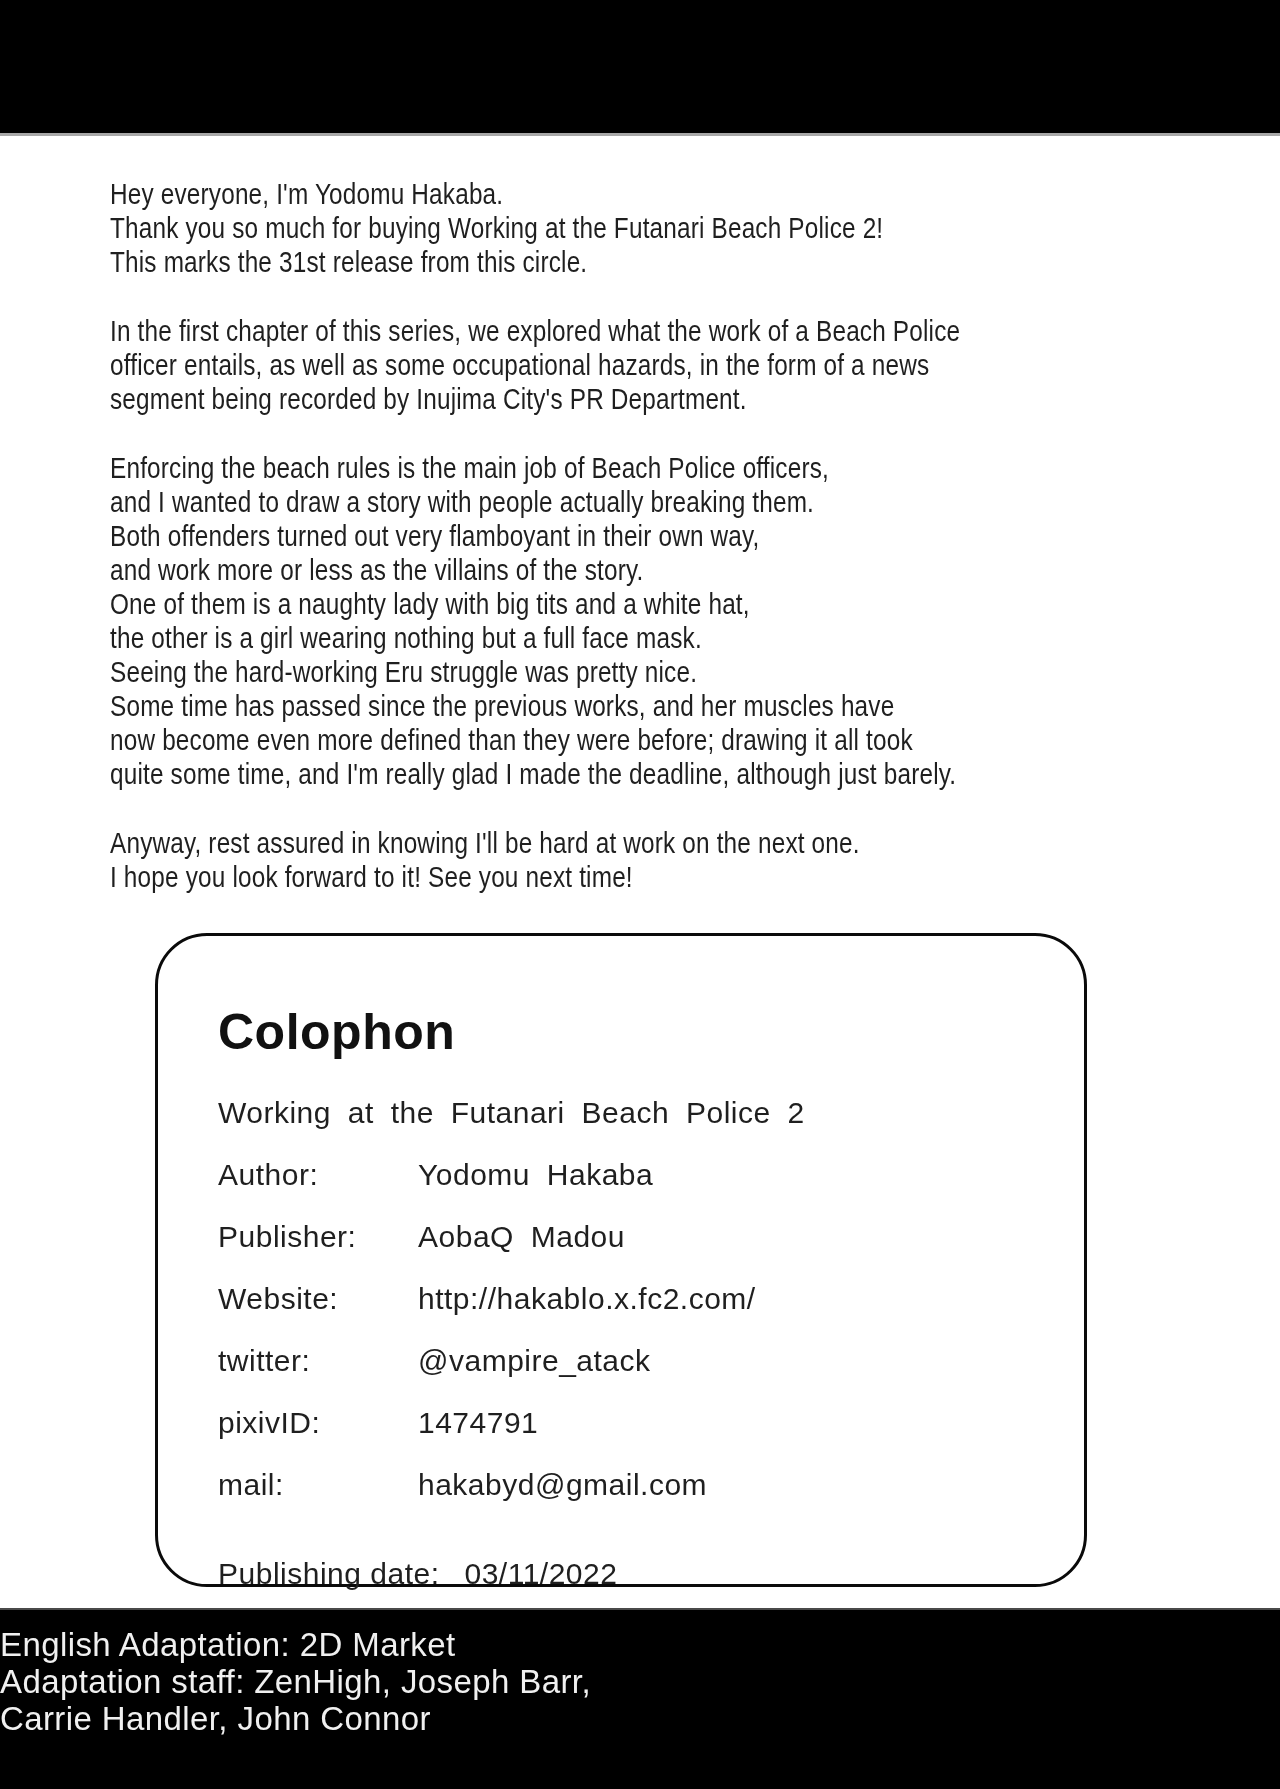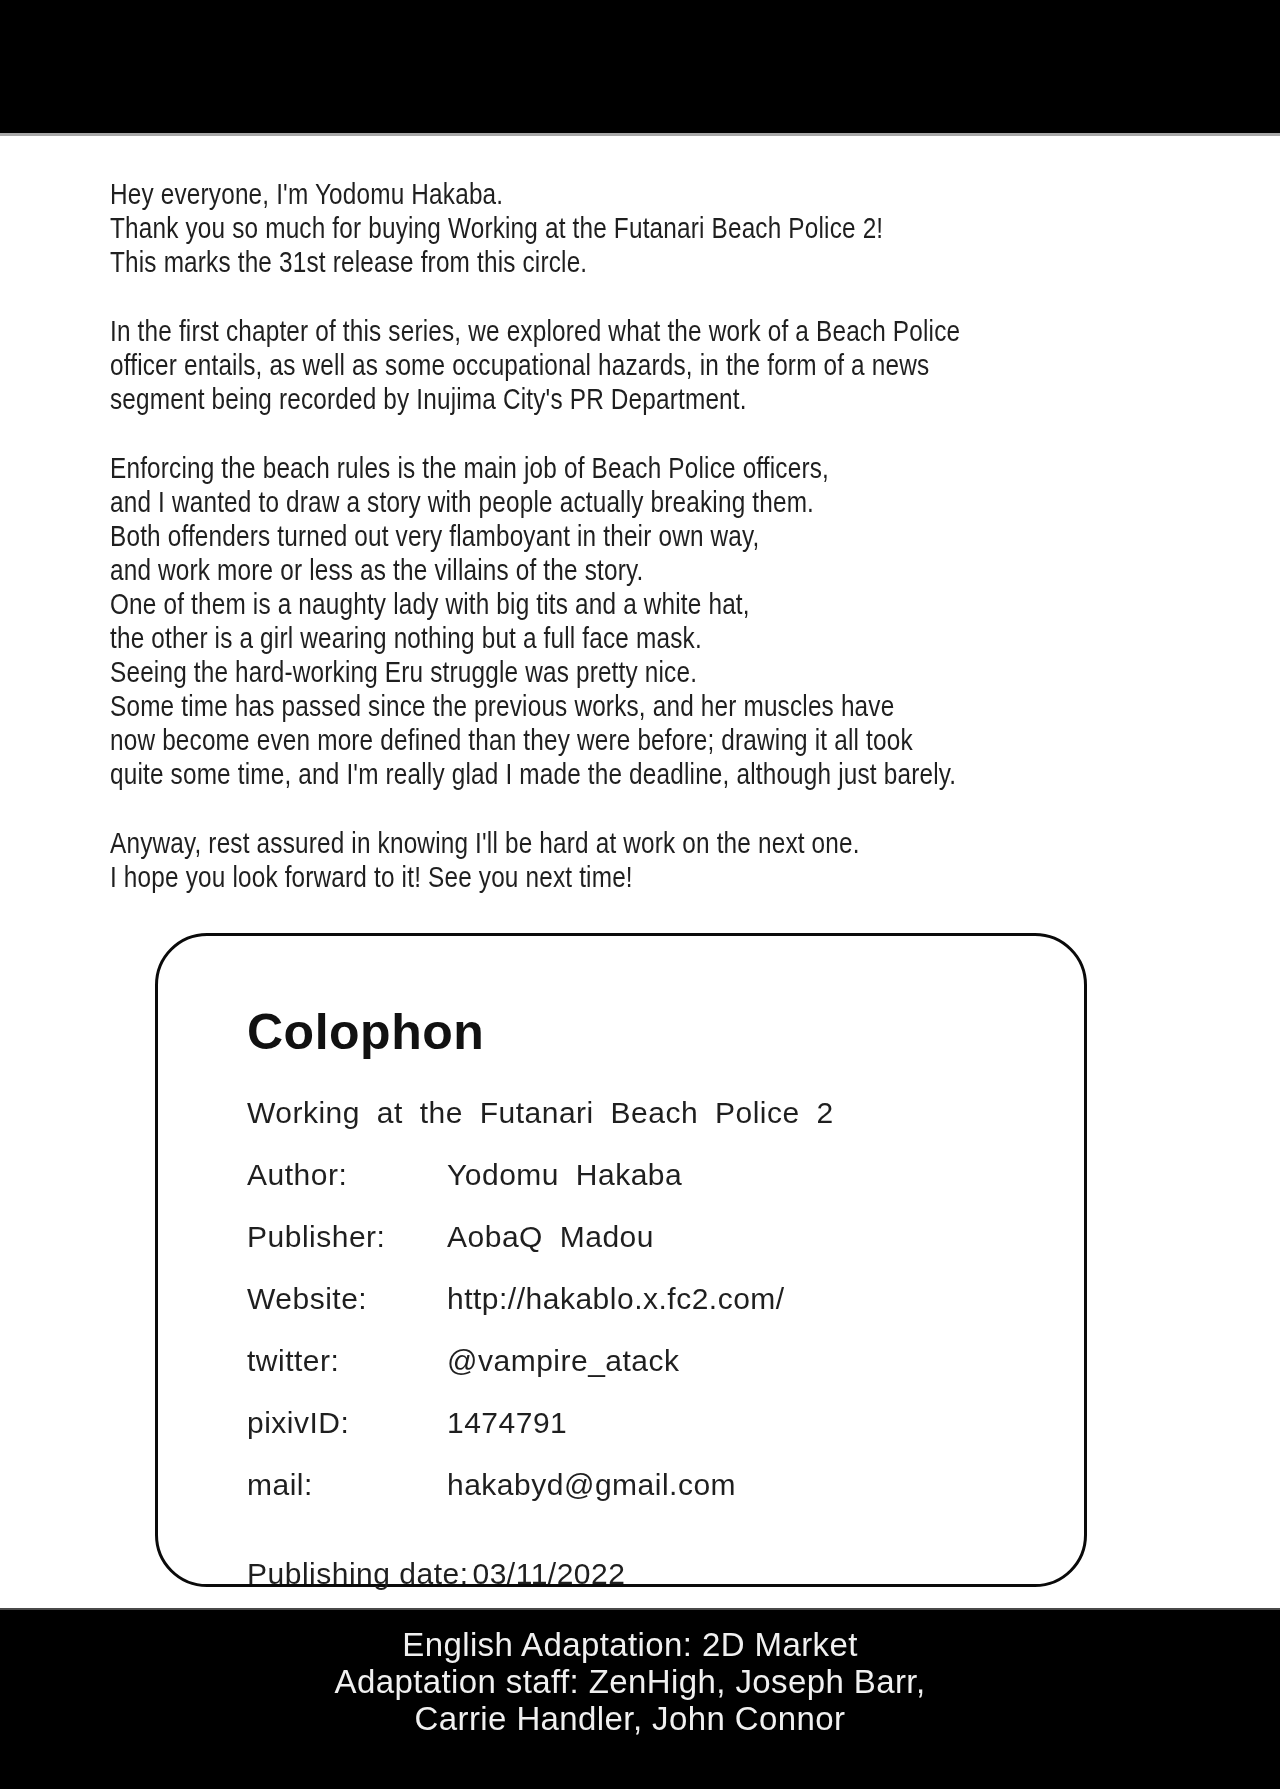--- a/index.html
+++ b/index.html
@@ -45,21 +45,21 @@
     left: 155px;
     top: 933px;
     width: 926px;   
     height: 648px;  
     border: 3px solid #0a0a0a;
     border-radius: 52px;
     background: #ffffff;
     box-sizing: content-box;
   }
   .colophon-inner {
-    padding-left: 89px;
+    padding-left: 60px;
     padding-right: 30px;
   }
   .colophon-heading {
     margin: 0;
     margin-top: 68px;
     font-size: 50px;
     line-height: 56px;
     font-weight: bold;
     letter-spacing: 0.5px;
     color: #111111;
@@ -84,33 +84,33 @@
     width: 200px;
     word-spacing: normal;
   }
   .publishing-line {
     margin-top: 43px;
     font-size: 30px;
     line-height: 46px;
     letter-spacing: 0.5px;
     white-space: nowrap;
   }
-  .publishing-line .pub-value { margin-left: 4px; }
+  .publishing-line .pub-value { margin-left: 25px; }
 
   .footer-bar {
     position: absolute;
     left: 0;
     top: 1608px;
     width: 1280px;
     height: 181px;
     background: #000000;
     border-top: 2px solid #4a4a4a;
     box-sizing: border-box;
     color: #f0f0f0;
-    text-align: center;
+    text-align: left;
     padding-top: 16px;
     padding-right: 20px;
     font-size: 33px;
     line-height: 37px;
     letter-spacing: 0.4px;
   }
   .footer-bar .line { white-space: nowrap; }
 </style>
 </head>
 <body>

